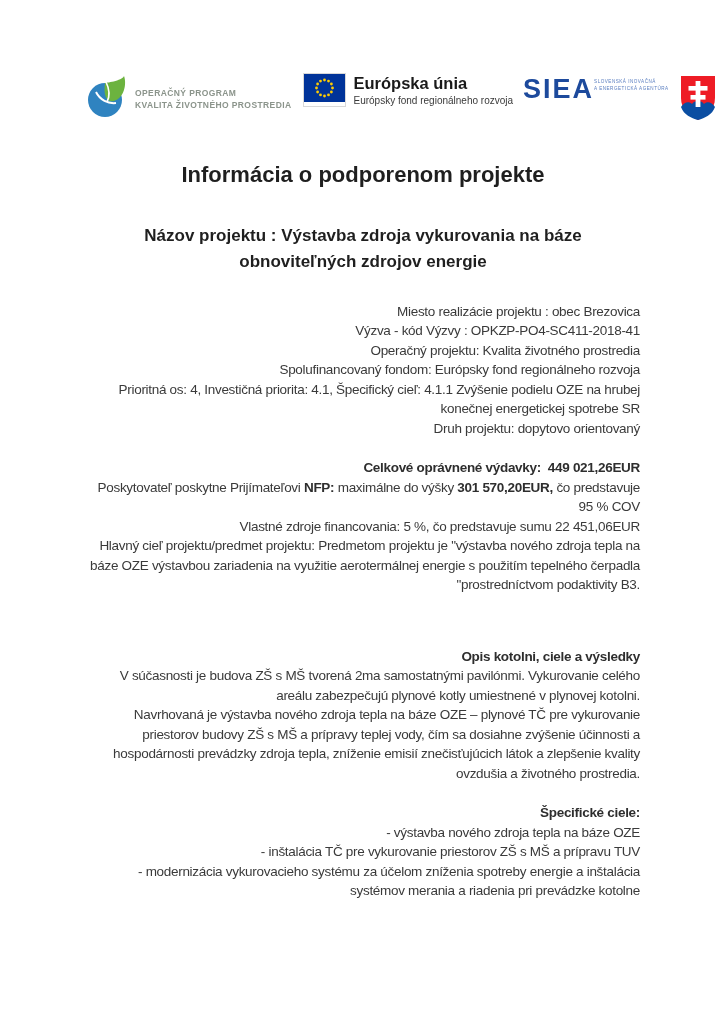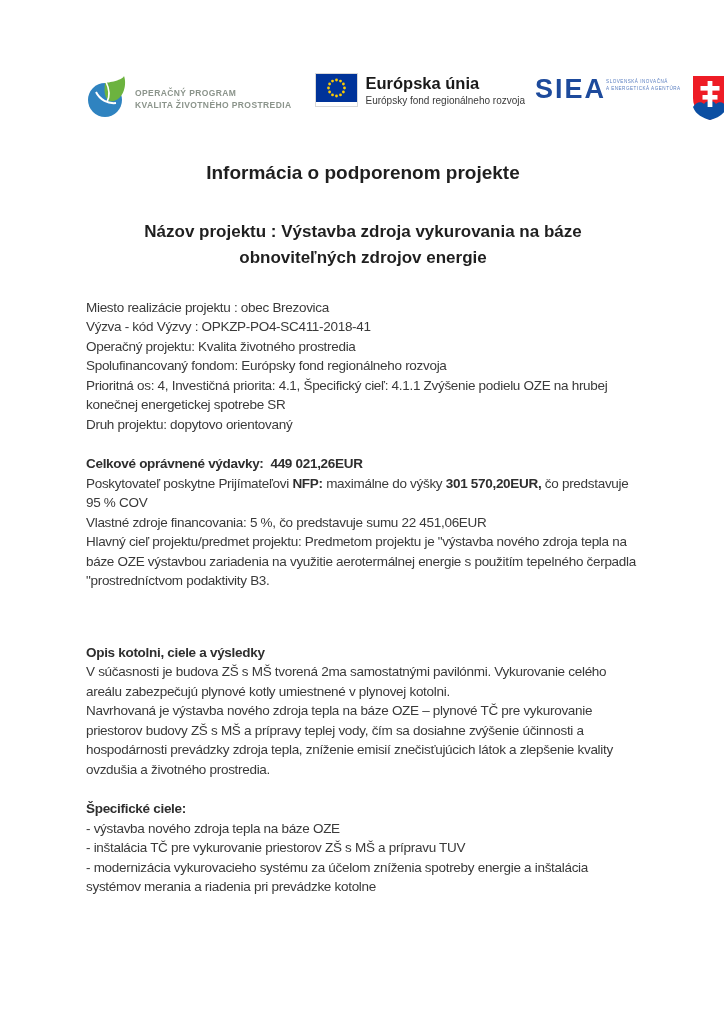--- a/index.html
+++ b/index.html
@@ -18,45 +18,45 @@
   .logos-row{
     display:flex;align-items:flex-start;justify-content:space-between;
     height:56px;
   }
   .logo{display:flex;align-items:center;}
   .logo-opkzp{gap:7px;}
   .opkzp-text{
     font-size:8.5px;line-height:1.45;letter-spacing:.4px;
     color:#8b948b;font-weight:bold;white-space:nowrap;
   }
-  .logo-eu{gap:9px;margin-left:24px;}
+  .logo-eu{gap:9px;margin-left:12px;}
   .eu-flag{flex:0 0 auto;box-shadow:0 0 0 1px #d8d8d8;}
   .eu-title{font-size:16.5px;font-weight:bold;color:#1a1a1a;line-height:1.1;}
   .eu-sub{font-size:10px;color:#3a3a3a;margin-top:2px;white-space:nowrap;}
   .logo-siea{flex-direction:row;align-items:flex-start;margin-left:10px;margin-top:2px;}
   .siea-acronym{
     font-size:27px;font-weight:bold;color:#1d4a9c;
     letter-spacing:2px;line-height:1;font-family:"Liberation Sans",sans-serif;
     transform:scaleY(1.05);
   }
   .siea-tagline{font-size:4.6px;color:#5a7ec0;letter-spacing:.5px;line-height:1.5;margin-top:3px;white-space:nowrap;}
   .logo-sk{margin-left:8px;}
   
   .doc-title{
     margin-top:32px;text-align:center;
-    font-size:19px;font-weight:bold;color:#1f1f1f;
+    font-size:22px;font-weight:bold;color:#1f1f1f;
   }
   .doc-subtitle{
     margin:35px auto 0 auto;max-width:490px;text-align:center;
     font-size:17px;font-weight:bold;color:#1f1f1f;line-height:1.55;
   }
   
   .body-text{
     margin-top:26px;
-    font-size:13.5px;line-height:19.5px;letter-spacing:-0.3px;
+    font-size:13.5px;line-height:19.5px;letter-spacing:-0.3px;text-align:right;
   }
   .block{margin:0;}
   .block + .block{margin-top:20px;}
   .block.big-gap{margin-top:52px;}
   .line,.para{margin:0;}
   .b{font-weight:bold;color:#2e2e2e;}
   .pre{white-space:pre-wrap;}
 </style>
 </head>
 <body>

